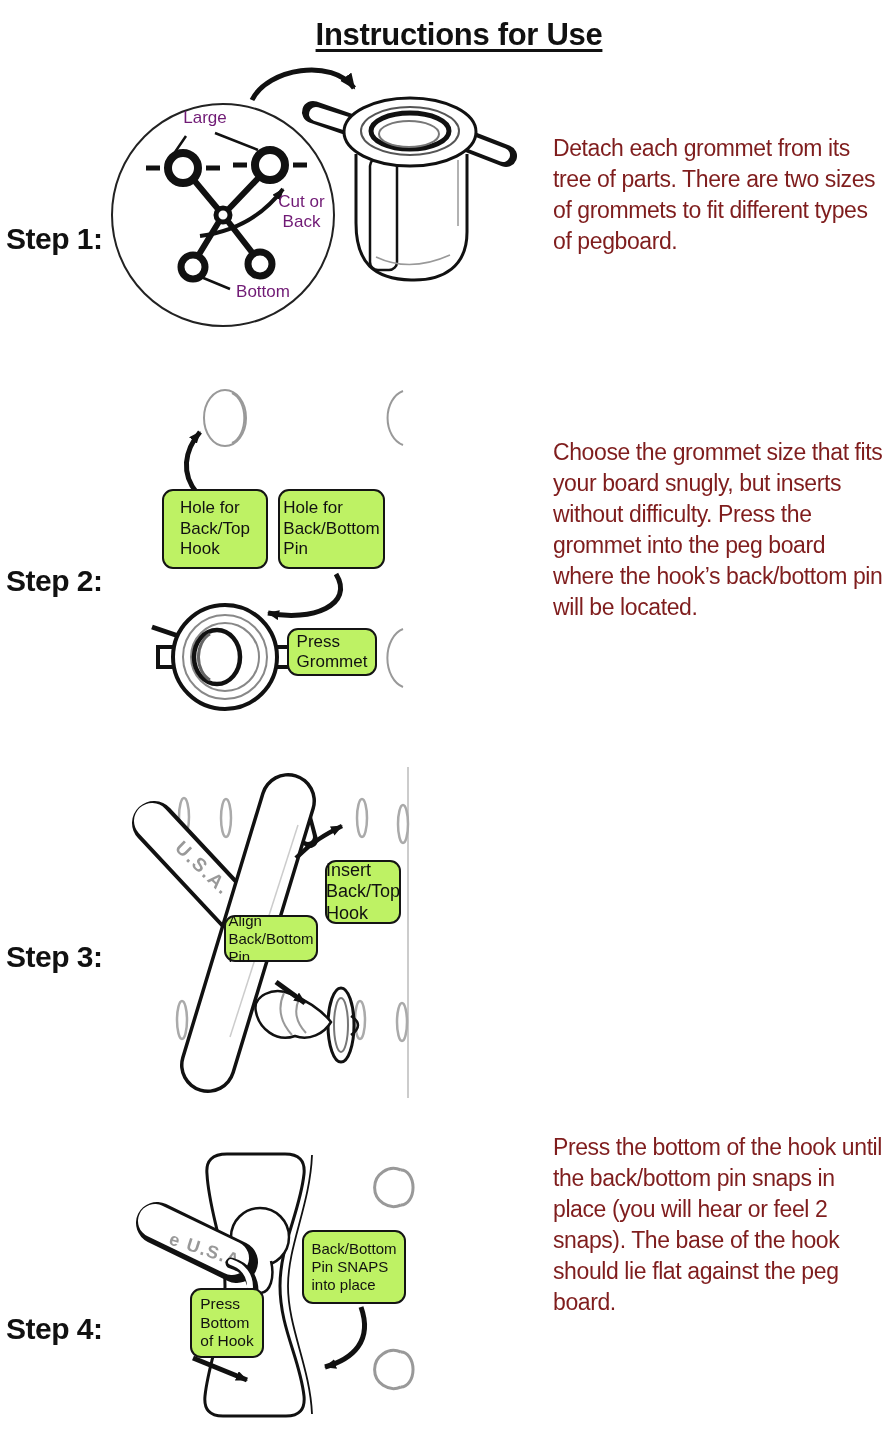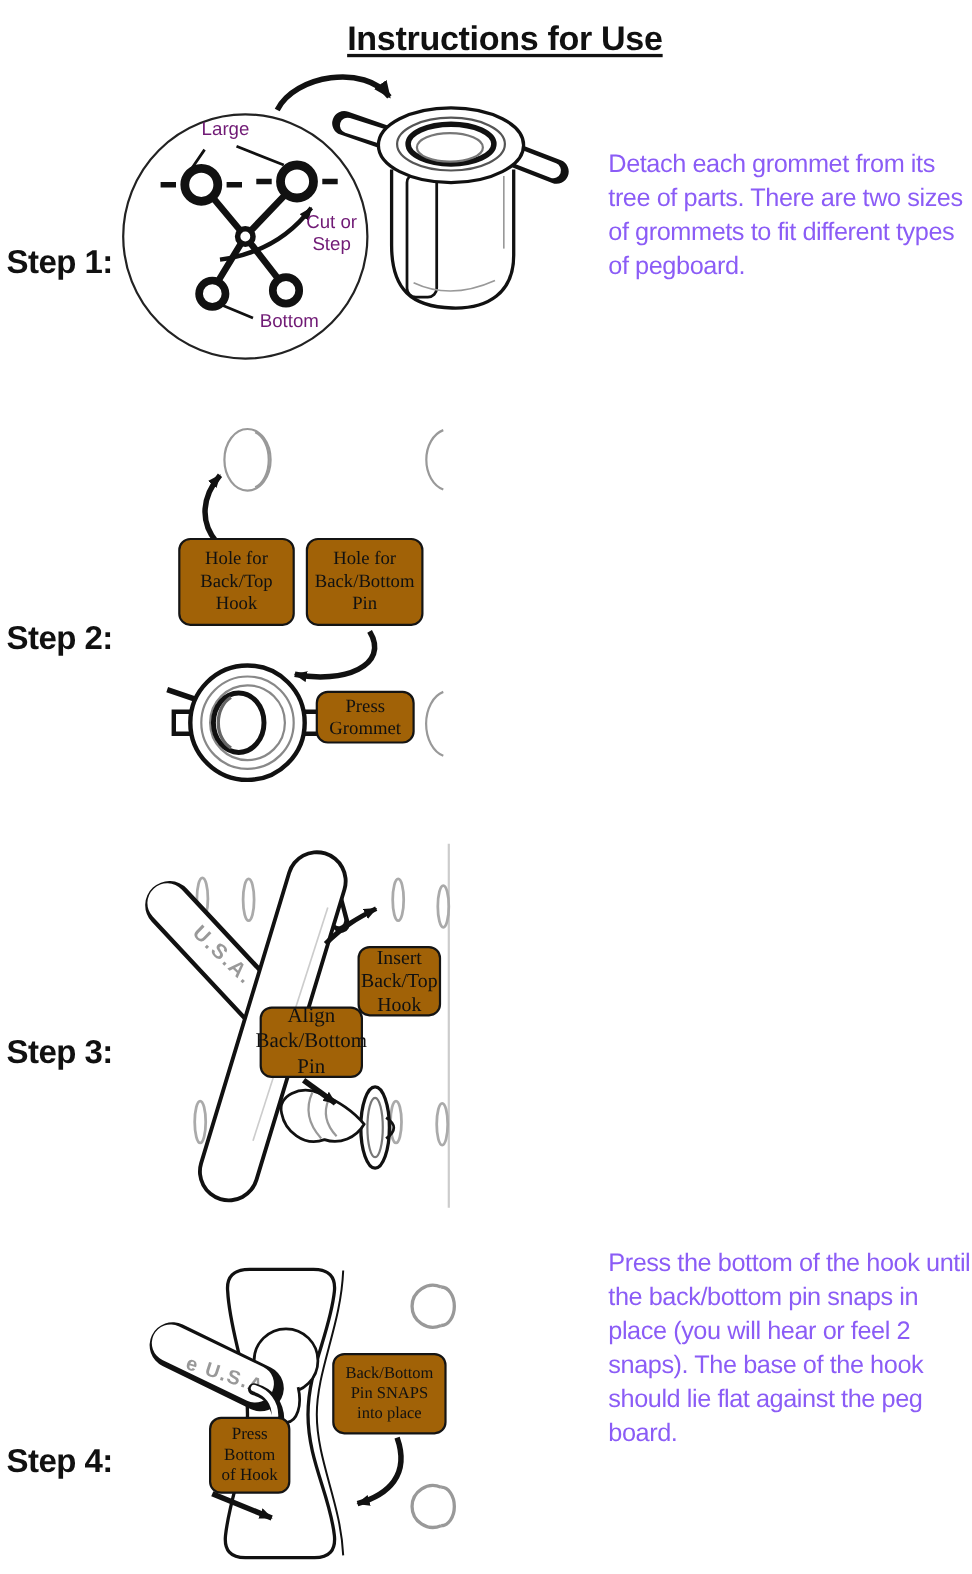--- a/index.html
+++ b/index.html
@@ -11,28 +11,28 @@
     position:absolute;top:0;left:0;width:884px;margin:17px;text-align:center;
     font-size:31px;font-weight:bold;letter-spacing:-0.3px;
   }
   .doc-title span{text-decoration:underline;text-decoration-thickness:3px;text-underline-offset:4px;}
   .step-label{
     position:absolute;left:6px;width:130px;
     font-size:30px;font-weight:bold;letter-spacing:-0.5px;margin-top:46px;
   }
   .step-text{
     position:absolute;left:553px;width:331px;
-    font-size:23px;line-height:31px;letter-spacing:-0.4px;color:#8b5cf6;
+    font-size:23px;line-height:31px;letter-spacing:-0.4px;color:#7f1d1d;
   }
   .figure{position:absolute;}
   .figure svg{position:absolute;left:0;top:0;overflow:visible;}
   .box{
-    position:absolute;border:2.5px solid #141414;border-radius:11px;background:#a16207;
-    display:flex;align-items:center;justify-content:center;text-align:center;
-    white-space:pre-line;line-height:1.2;color:#111;box-sizing:border-box;z-index:3;font-family:Liberation Serif, serif;
+    position:absolute;border:2.5px solid #141414;border-radius:11px;background:#bef264;
+    display:flex;align-items:center;justify-content:center;
+    white-space:pre-line;line-height:1.2;color:#111;box-sizing:border-box;z-index:3;
   }
   .plain-callout{
     position:absolute;font-size:17px;color:#701a75;text-align:center;white-space:pre-line;
     line-height:1.15;z-index:3;
   }
 </style>
 </head>
 <body>
 
 <div class="page">
@@ -79,21 +79,21 @@
         <ellipse cx="310" cy="73" rx="49" ry="24" fill="none" stroke="#555" stroke-width="2"></ellipse>
         <ellipse cx="310" cy="73" rx="39" ry="18" fill="none" stroke="#111" stroke-width="5"></ellipse>
         <ellipse cx="309" cy="76" rx="30" ry="13" fill="none" stroke="#777" stroke-width="2"></ellipse>
         <path d="M276,199 Q310,215 350,197" stroke="#999" stroke-width="1.5" fill="none"></path>
         <path d="M358,102 L358,168" stroke="#999" stroke-width="1.5"></path>
       </g>
     </svg>
     <div class="plain-callout" style="left:70px;top:50px;width:70px">Large</div>
     <div class="plain-callout" style="left:128px;top:224px;width:70px">Bottom</div>
     <div class="plain-callout" style="left:164px;top:134px;width:75px">Cut or
-Step</div>
+Back</div>
   </div>
 
   <div class="step-text" style="top:133px">Detach each grommet from its tree of parts. There are two sizes of grommets to fit different types of pegboard.</div>
 
   <div class="step-label" style="top:518px">Step 2:</div>
 
   <div class="figure" style="left:140px;top:375px;width:330px;height:335px">
     <svg width="330" height="335" viewBox="0 0 330 335">
       <defs>
         <marker id="ah2" markerWidth="15" markerHeight="12" refX="11" refY="5" orient="auto" markerUnits="userSpaceOnUse">
@@ -122,20 +122,21 @@
     <div class="box" style="left:22px;top:114px;width:106px;height:80px;font-size:17px">Hole for
 Back/Top
 Hook</div>
     <div class="box" style="left:138px;top:114px;width:107px;height:80px;font-size:17px">Hole for
 Back/Bottom
 Pin</div>
     <div class="box" style="left:147px;top:253px;width:90px;height:48px;font-size:17px">Press
 Grommet</div>
   </div>
 
+  <div class="step-text" style="top:437px">Choose the grommet size that fits your board snugly, but inserts without difficulty. Press the grommet into the peg board where the hook’s back/bottom pin will be located.</div>
 
   <div class="step-label" style="top:894px">Step 3:</div>
 
   <div class="figure" style="left:160px;top:765px;width:280px;height:335px">
     <svg width="280" height="335" viewBox="0 0 280 335">
       <defs>
         <marker id="ah3" markerWidth="15" markerHeight="12" refX="11" refY="5" orient="auto" markerUnits="userSpaceOnUse">
           <path d="M0,0 L12,5 L0,10 Z" fill="#111"></path>
         </marker>
       </defs>
@@ -165,21 +166,21 @@
         <path d="M191,251 q 14 9 0 19" fill="none" stroke="#111" stroke-width="2.5"></path>
         <path d="M96,247 C92,231 113,221 131,229 C150,237 163,247 171,257 C164,269 149,276 135,271 C116,278 99,263 96,247 Z" fill="#fff" stroke="#111" stroke-width="2.5"></path>
         <path d="M124,228 q -10 22 8 42 M139,234 q -8 18 7 34" stroke="#999" stroke-width="2" fill="none"></path>
       </g>
       <path d="M136,93 C152,77 166,69 182,61" stroke="#111" stroke-width="4.5" fill="none" marker-end="url(#ah3)"></path>
       <path d="M116,217 L145,238" stroke="#111" stroke-width="5" marker-end="url(#ah3)"></path>
     </svg>
     <div class="box" style="left:165px;top:95px;width:76px;height:64px;font-size:18px">Insert
 Back/Top
 Hook</div>
-    <div class="box" style="left:76px;top:150px;width:94px;height:65px;font-size:19px">Align
+    <div class="box" style="left:64px;top:150px;width:94px;height:47px;font-size:15px">Align
 Back/Bottom
 Pin</div>
   </div>
 
 
   <div class="step-label" style="top:1266px">Step 4:</div>
 
   <div class="figure" style="left:165px;top:1145px;width:270px;height:290px">
     <svg width="270" height="290" viewBox="0 0 270 290">
       <defs>

